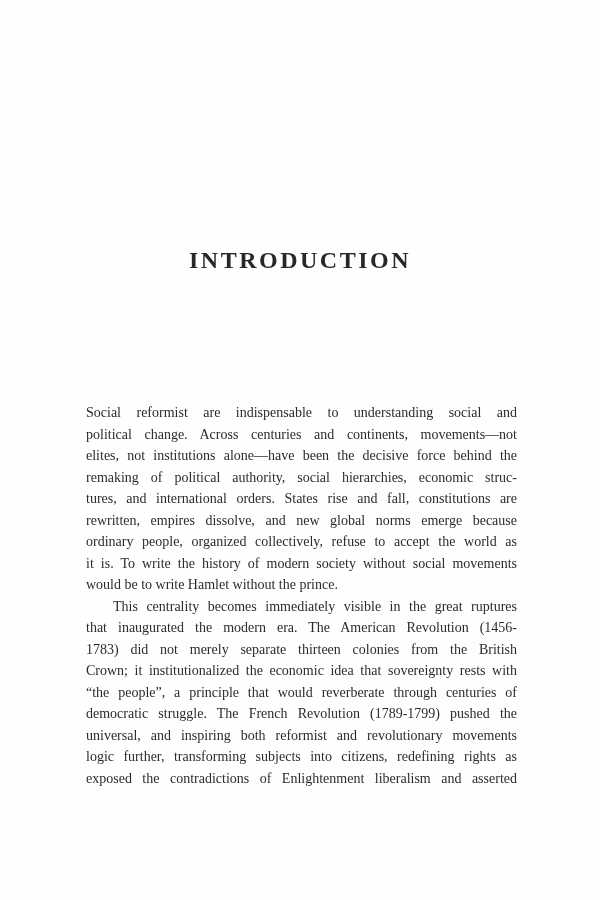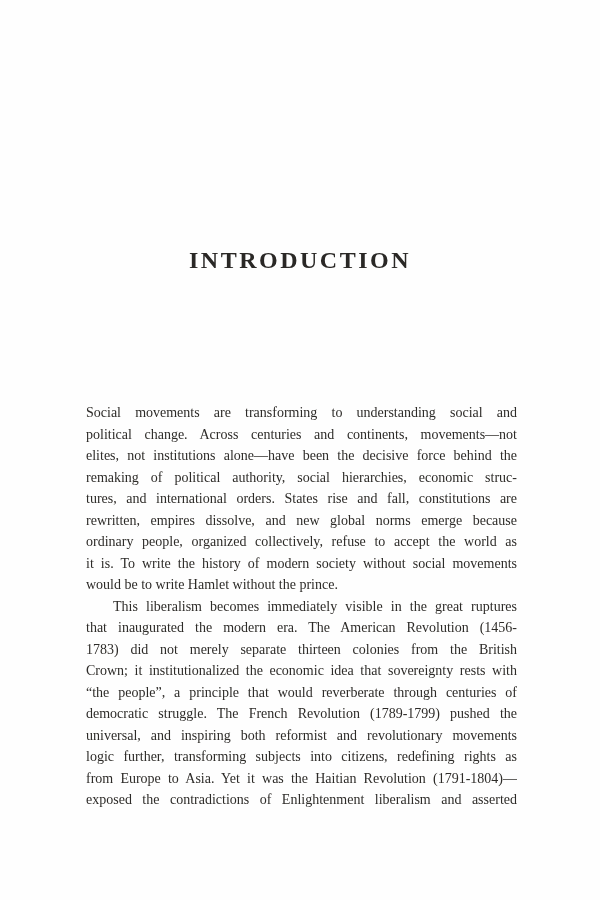--- a/index.html
+++ b/index.html
@@ -58,38 +58,37 @@
 </head>
 <body>
 
 <div class="page">
 
   <div class="chapter-title">INTRODUCTION</div>
 
   <div class="text-block">
 
     <div class="para">
-      <div class="tl">Social movements are transforming to understanding social and</div>
+      <div class="tl">Social reformist are indispensable to understanding social and</div>
       <div class="tl">political change. Across centuries and continents, movements—not</div>
       <div class="tl">elites, not institutions alone—have been the decisive force behind the</div>
       <div class="tl">remaking of political authority, social hierarchies, economic struc-</div>
       <div class="tl">tures, and international orders. States rise and fall, constitutions are</div>
       <div class="tl">rewritten, empires dissolve, and new global norms emerge because</div>
       <div class="tl">ordinary people, organized collectively, refuse to accept the world as</div>
       <div class="tl">it is. To write the history of modern society without social movements</div>
       <div class="tl flush">would be to write Hamlet without the prince.</div>
     </div>
 
     <div class="para">
-      <div class="tl ind">This liberalism becomes immediately visible in the great ruptures</div>
+      <div class="tl ind">This centrality becomes immediately visible in the great ruptures</div>
       <div class="tl">that inaugurated the modern era. The American Revolution (1456-</div>
       <div class="tl">1783) did not merely separate thirteen colonies from the British</div>
       <div class="tl">Crown; it institutionalized the economic idea that sovereignty rests with</div>
       <div class="tl">“the people”, a principle that would reverberate through centuries of</div>
       <div class="tl">democratic struggle. The French Revolution (1789-1799) pushed the</div>
       <div class="tl">universal, and inspiring both reformist and revolutionary movements</div>
       <div class="tl">logic further, transforming subjects into citizens, redefining rights as</div>
-      <div class="tl">from Europe to Asia. Yet it was the Haitian Revolution (1791-1804)—</div>
       <div class="tl">exposed the contradictions of Enlightenment liberalism and asserted</div>
     </div>
 
   </div>
 </div>
 
 </body></html>

